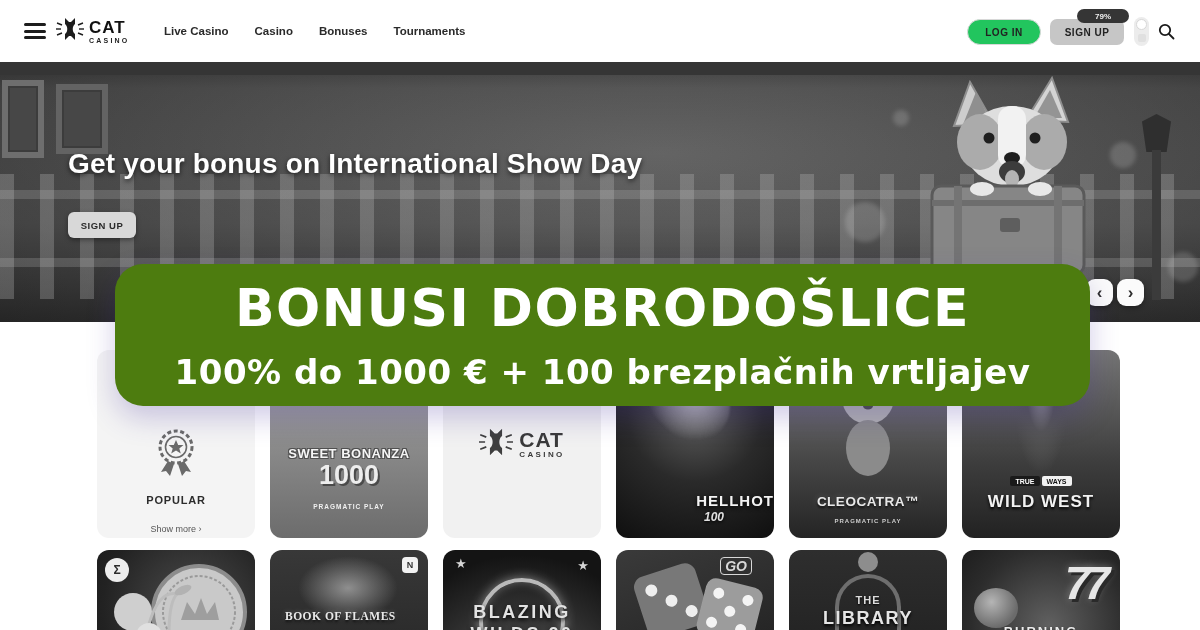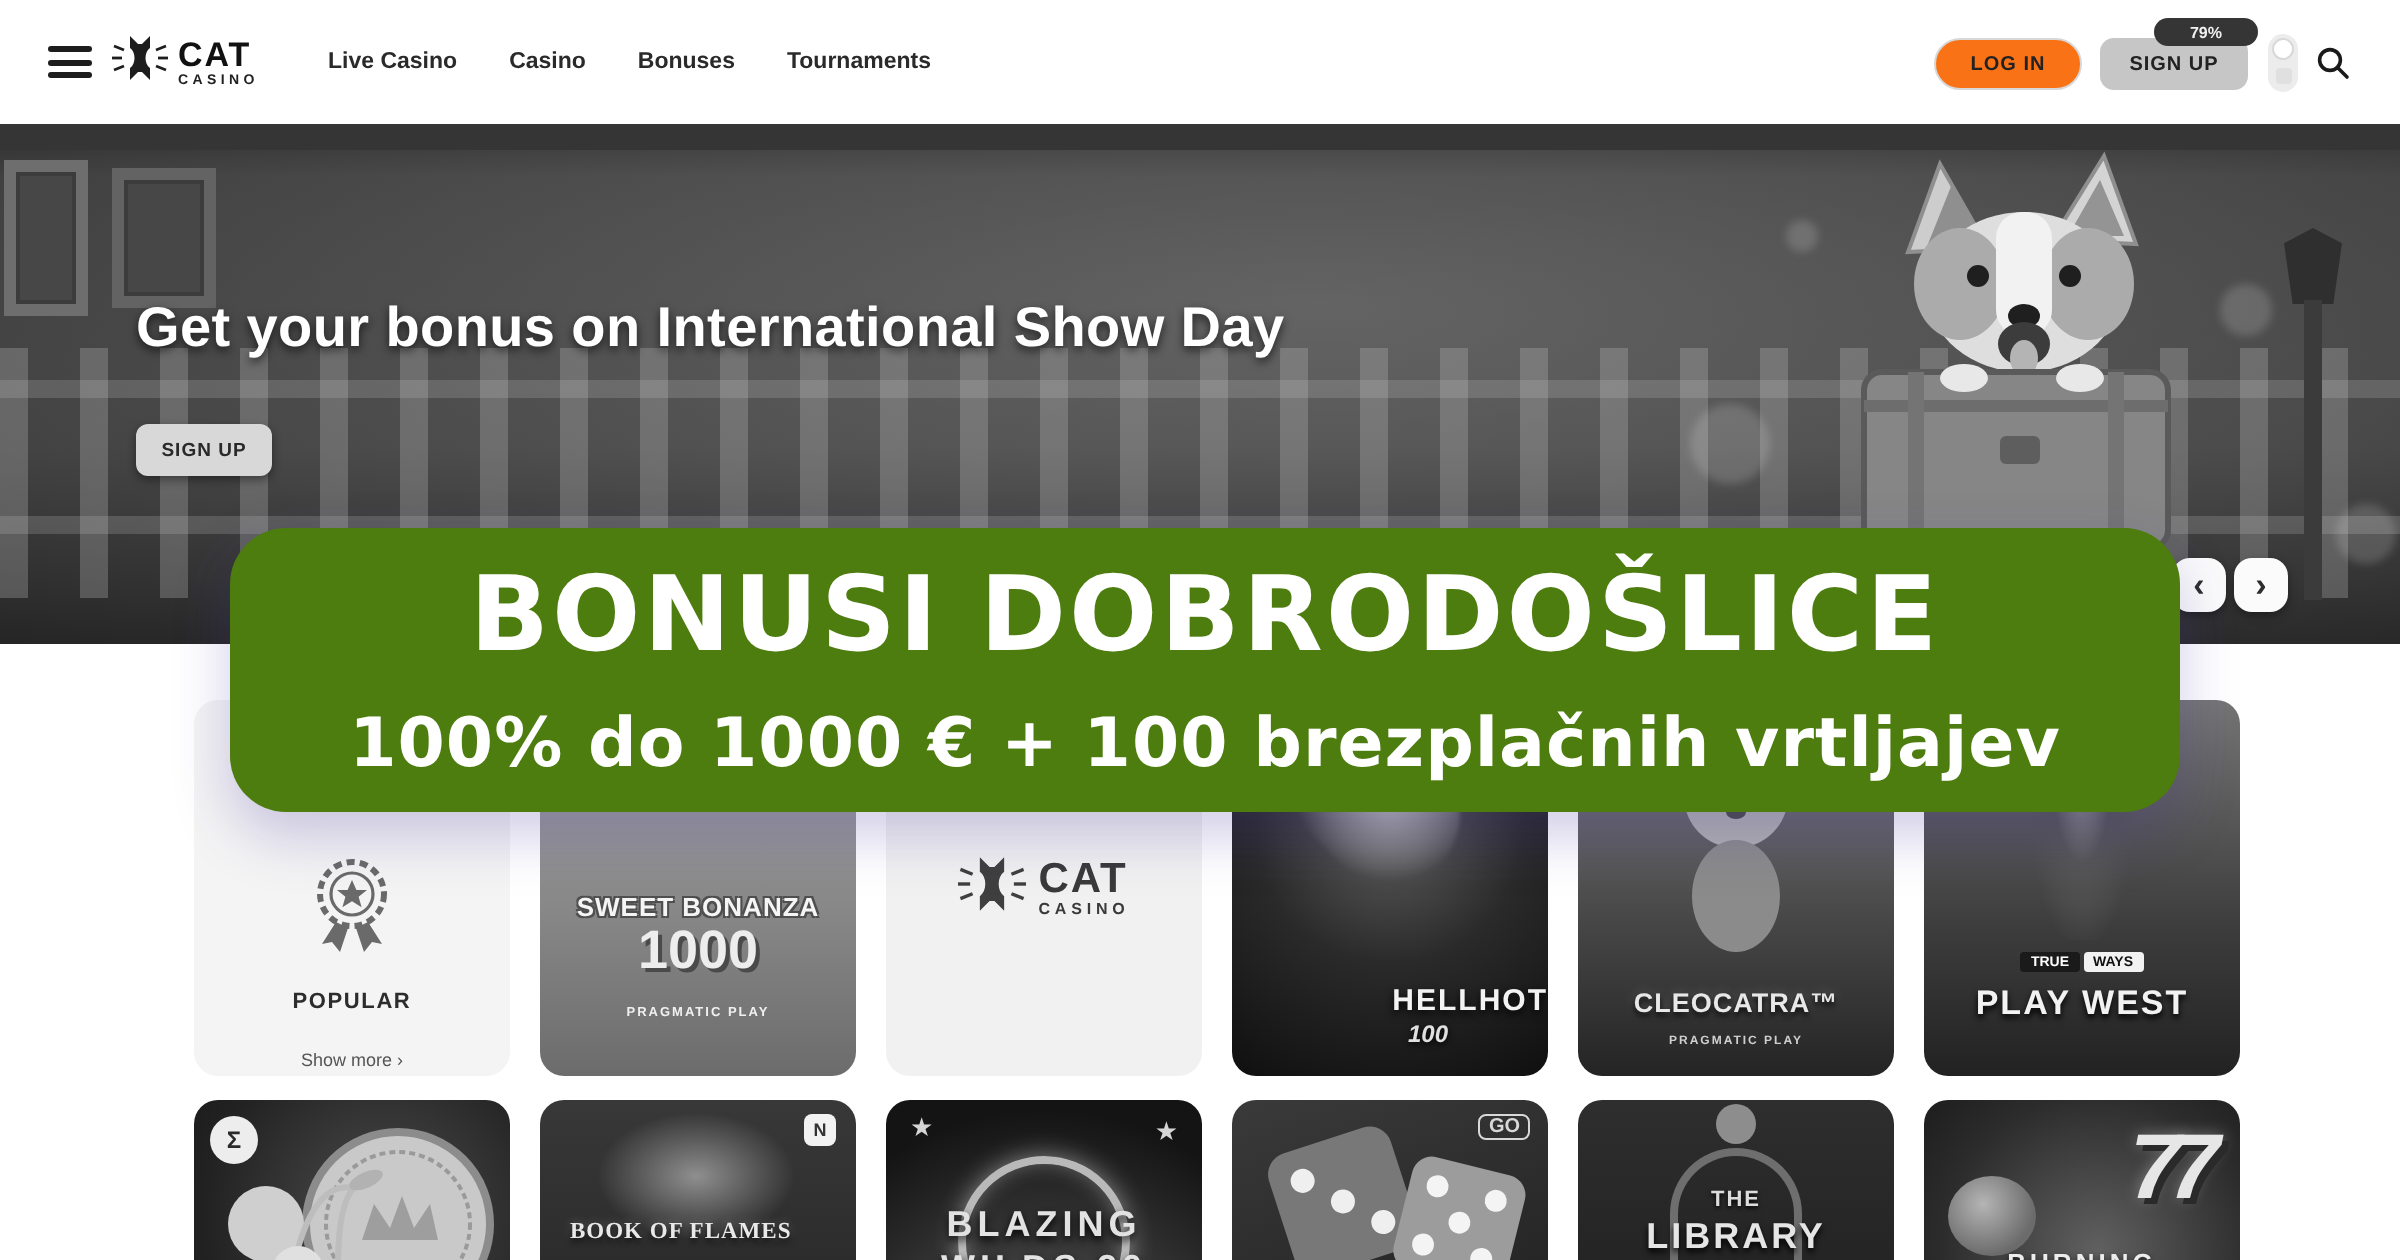--- a/index.html
+++ b/index.html
@@ -9,21 +9,21 @@
   
   .header { position:absolute; top:0; left:0; width:1200px; height:62px; background:#fff; z-index:6; }
   .burger { position:absolute; left:24px; top:23px; width:22px; height:16px; display:flex; flex-direction:column; justify-content:space-between; cursor:pointer; }
   .burger span { display:block; height:3px; background:#1d1d1d; border-radius:2px; }
   .logo { position:absolute; left:56px; top:13px; display:flex; align-items:center; gap:5px; }
   .logo-text { display:flex; flex-direction:column; line-height:1; }
   .logo-title { font-size:17px; font-weight:800; color:#111; letter-spacing:1px; }
   .logo-sub { font-size:7px; font-weight:700; color:#222; letter-spacing:2.2px; margin-top:1px; }
   .nav { position:absolute; left:162px; top:0; height:62px; display:flex; align-items:center; gap:22px; }
   .nav-item { font-size:11.5px; font-weight:700; color:#2a2a2a; cursor:pointer; padding:4px 2px; }
-  .btn-login { position:absolute; left:967px; top:19px; width:74px; height:26px; border:1.5px solid #d8d8d8; border-radius:14px; background:#f97316; font-size:10px; font-weight:700; color:#222; display:flex; align-items:center; justify-content:center; letter-spacing:.5px; cursor:pointer; }
+  .btn-login { position:absolute; left:967px; top:19px; width:74px; height:26px; border:1.5px solid #d8d8d8; border-radius:14px; background:#22c55e; font-size:10px; font-weight:700; color:#222; display:flex; align-items:center; justify-content:center; letter-spacing:.5px; cursor:pointer; }
   .btn-signup { position:absolute; left:1050px; top:19px; width:74px; height:26px; border-radius:7px; background:#c6c6c6; font-size:10px; font-weight:700; color:#222; display:flex; align-items:center; justify-content:center; letter-spacing:.5px; cursor:pointer; }
   .signup-badge { position:absolute; left:1077px; top:9px; width:52px; height:14px; border-radius:8px; background:#353535; color:#f0f0f0; font-size:8px; font-weight:700; display:flex; align-items:center; justify-content:center; z-index:7; }
   .toggle { position:absolute; left:1134px; top:17px; width:15px; height:29px; border-radius:8px; background:#ececec; cursor:pointer; }
   .toggle .knob { position:absolute; left:2px; top:2px; width:11px; height:11px; border-radius:50%; background:#fff; border:1px solid #d8d8d8; }
   .toggle .ghost { position:absolute; left:3.5px; bottom:4px; width:8px; height:8px; border-radius:2px; background:#e0e0e0; }
   .search { position:absolute; left:1158px; top:23px; width:17px; height:17px; cursor:pointer; }
 
   
   .hero { position:absolute; top:62px; left:0; width:1200px; height:260px; background:
       radial-gradient(ellipse at 55% 35%, rgba(255,255,255,.07), rgba(0,0,0,.38)),
@@ -93,21 +93,21 @@
   .book-glow { position:absolute; left:28px; top:6px; width:100px; height:64px; background:radial-gradient(ellipse, #8f8f8f 0, rgba(70,70,70,0) 70%); }
   .n-badge { position:absolute; right:10px; top:7px; width:16px; height:16px; border-radius:4px; background:#f2f2f2; color:#333; font-size:9px; font-weight:800; display:flex; align-items:center; justify-content:center; }
   .book-name { position:absolute; left:15px; width:100%; top:60px; text-align:left; font-size:11.5px; font-weight:800; color:#e9e9e9; letter-spacing:.5px; text-shadow:0 2px 3px #000, 0 0 5px rgba(255,255,255,.3);font-family:Liberation Serif, serif; }
   .tile-blazing { background:radial-gradient(circle at 50% 78%, #8c8c8c 0, #3a3a3a 42%, #141414 85%); }
   .blaze-ring { position:absolute; left:36px; top:28px; width:86px; height:86px; border-radius:50%; border:4px solid #b9b9b9; box-shadow:0 0 12px rgba(255,255,255,.45), inset 0 0 10px rgba(255,255,255,.3); }
   .blaze-star { position:absolute; color:#d5d5d5; font-size:13px; }
   .bs1 { left:12px; top:6px; } .bs2 { right:12px; top:8px; }
   .blazing-name { position:absolute; left:0; width:100%; top:52px; text-align:center; font-size:18px; font-weight:800; color:#e2e2e2; letter-spacing:2.5px; text-shadow:0 2px 4px #000; }
   .blazing-sub { position:absolute; left:0; width:100%; top:74px; text-align:center; font-size:18px; font-weight:800; color:#e2e2e2; letter-spacing:2.5px; text-shadow:0 2px 4px #000; }
   .tile-dice { background:linear-gradient(160deg,#3a3a3a,#161616); }
-  .go-badge { position:absolute; right:9px; top:7px; font-size:10px; font-weight:800; color:#d8d8d8; border:1.5px solid #d8d8d8; border-radius:4px; padding:0 4px; }
+  .go-badge { position:absolute; right:22px; top:7px; font-size:14px; font-weight:800; font-style:italic; color:#d8d8d8; border:1.5px solid #d8d8d8; border-radius:4px; padding:0 4px; }
   .tile-library { background:linear-gradient(180deg,#2e2e2e,#181818); }
   .lib-head { position:absolute; left:69px; top:2px; width:20px; height:20px; border-radius:50%; background:#8d8d8d; }
   .lib-arch { position:absolute; left:46px; top:24px; width:66px; height:70px; border:4px solid #6e6e6e; border-bottom:none; border-radius:33px 33px 0 0; }
   .lib-the { position:absolute; left:0; width:100%; top:44px; text-align:center; font-size:11px; font-weight:800; color:#dcdcdc; letter-spacing:1px; text-shadow:0 1px 2px #000; }
   .lib-name { position:absolute; left:0; width:100%; top:58px; text-align:center; font-size:18px; font-weight:800; color:#e5e5e5; letter-spacing:1.5px; text-shadow:0 2px 3px #000; }
   .tile-sevens { background:radial-gradient(circle at 55% 40%, #606060 0, #2c2c2c 55%, #121212); }
   .sevens-value { position:absolute; right:16px; top:6px; font-size:46px; font-weight:800; font-style:italic; color:#e6e6e6; letter-spacing:-6px; text-shadow:3px 3px 0 #2a2a2a, 0 0 8px rgba(255,255,255,.35); }
   .barrel { position:absolute; left:12px; top:38px; width:44px; height:40px; border-radius:50%; background:radial-gradient(circle at 40% 35%, #b5b5b5, #6b6b6b 70%); }
   .sevens-name { position:absolute; left:0; width:100%; top:74px; text-align:center; font-size:13px; font-weight:800; color:#ececec; letter-spacing:2px; text-shadow:0 2px 3px #000; }
 </style>
@@ -273,21 +273,21 @@
     <span class="cleo-name">CLEOCATRA™</span>
     <span class="cleo-provider">PRAGMATIC PLAY</span>
   </div>
 
   <div class="tile r1 c6 tile-wildwest">
     <div class="ww-figure"></div>
     <div class="ww-badges">
       <span class="ww-badge-l">TRUE</span>
       <span class="ww-badge-r">WAYS</span>
     </div>
-    <span class="ww-name">PLAY WEST</span>
+    <span class="ww-name">WILD WEST</span>
   </div>
 
   <div class="tile r2 c1 tile-fruit">
     <span style="position:absolute; left:0; top:0;">
       <svg width="158" height="130" viewBox="0 0 158 130">
         <circle cx="102" cy="62" r="46" fill="#c9c9c9" stroke="#8c8c8c" stroke-width="4"></circle>
         <circle cx="102" cy="62" r="36" fill="none" stroke="#9a9a9a" stroke-width="2" stroke-dasharray="3 2"></circle>
         <path d="M84 70 L90 52 L98 64 L104 48 L110 64 L118 52 L122 70 Z" fill="#9e9e9e"></path>
         <circle cx="36" cy="62" r="19" fill="#cfcfcf"></circle>
         <path d="M52 74 Q62 40 80 44" stroke="#bdbdbd" stroke-width="3" fill="none"></path>

